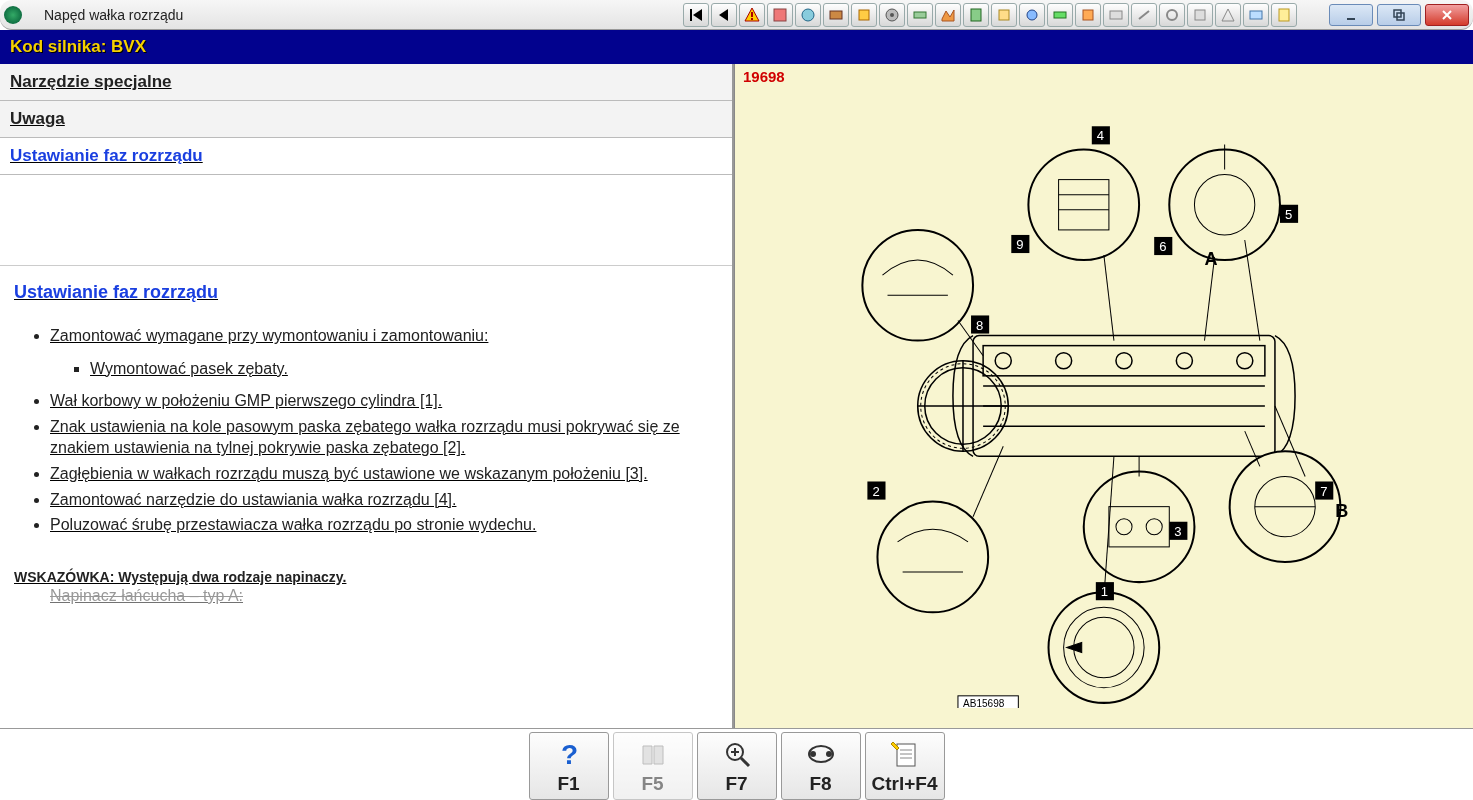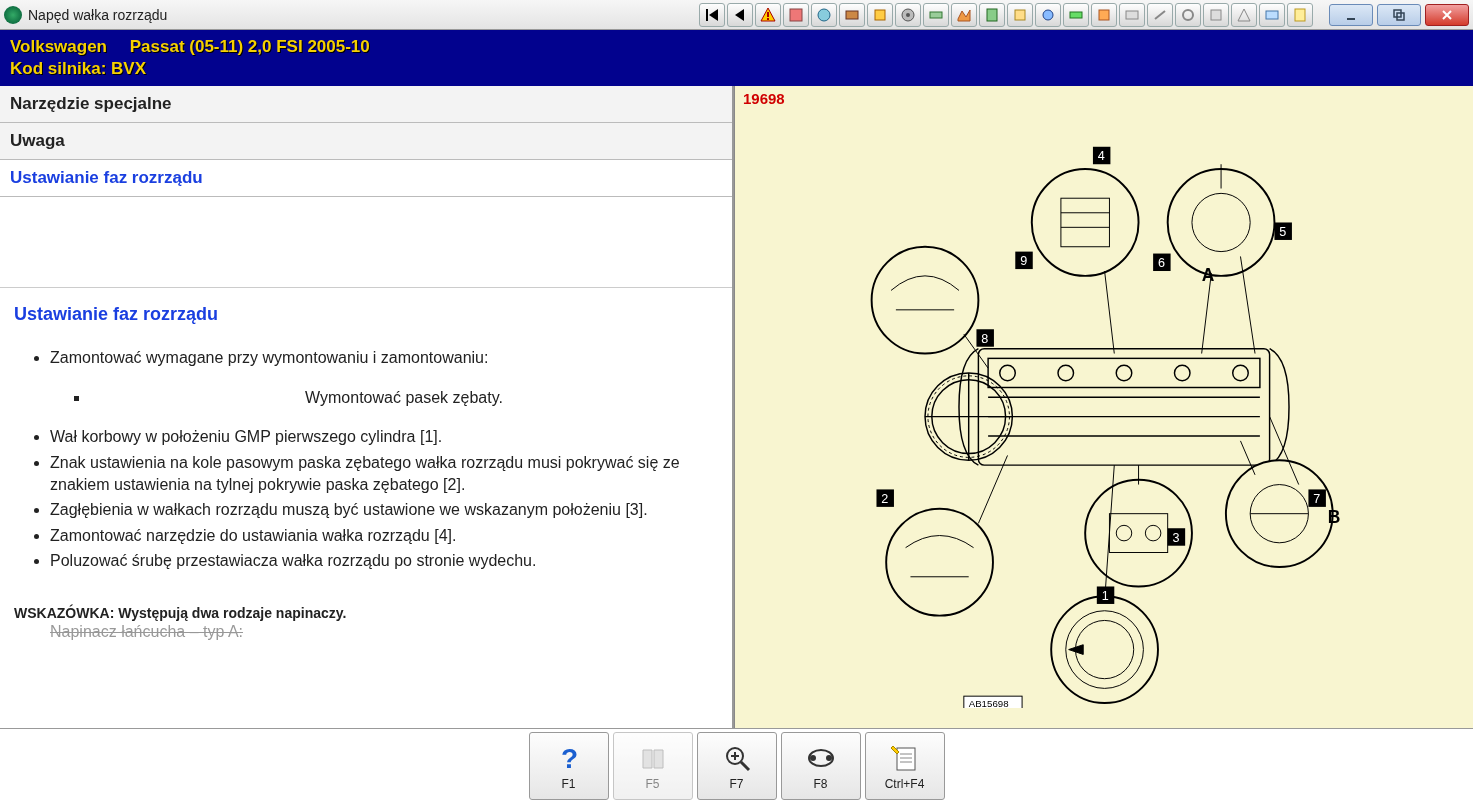--- a/index.html
+++ b/index.html
@@ -18,21 +18,22 @@
   flex-direction: column;
 }
 
 .titlebar {
   height: 30px;
   background: linear-gradient(#f6f6f6,#e4e4e4);
   border-bottom: 1px solid #999;
   display: flex;
   align-items: center;
   padding: 4px 4px;
-  gap: 6px;
+  gap: 22px;
+  border-radius: 12px;
 }
 .app-icon {
   width: 18px; height: 18px;
   background: radial-gradient(circle,#3a6, #053);
   border-radius: 50%;
   flex: 0 0 auto;
 }
 .title-text {
   font-size: 14px;
   color: #222;
@@ -78,20 +79,21 @@
 }
 .vehicle-line1 { }
 .vehicle-line1 .make { margin-right: 18px; }
 .vehicle-line2 { }
 
 
 .main {
   flex: 1;
   display: flex;
   min-height: 0;
+  text-decoration: underline;
 }
 .left {
   width: 734px;
   display: flex;
   flex-direction: column;
   border-right: 2px solid #999;
 }
 .nav-sections { }
 .nav-item {
   padding: 8px 10px;
@@ -123,21 +125,21 @@
   background:#fff;
 }
 .content h3 {
   color: #1a3fe0;
   font-size: 18px;
   font-weight: bold;
   margin-bottom: 22px;
 }
 .content ul { padding-left: 36px; }
 .content ul li { margin-bottom: 4px; line-height:1.35; }
-.content ul ul { list-style: square; padding-left: 40px; margin: 18px 0; text-align: center; }
+.content ul ul { list-style: square; padding-left: 40px; margin: 11px 0; }
 .hint-line { margin-top: 33px; font-weight: bold; font-size: 14px; }
 .cutoff { padding-left:36px; color:#444; }
 .cutoff li::marker { content:""; }
 .cutoff-text { text-decoration: line-through; opacity: .55; }
 
 
 .content::-webkit-scrollbar { width: 18px; }
 .content::-webkit-scrollbar-track { background:#e8e8e8; border-left:1px solid #bbb; }
 .content::-webkit-scrollbar-thumb { background:#c6c6c6; border:1px solid #999; }
 .content::-webkit-scrollbar-button { background:#ddd; height:18px; border:1px solid #999; }
@@ -179,21 +181,21 @@
   border-radius: 3px;
   display: flex;
   flex-direction: column;
   align-items: center;
   justify-content: center;
   gap: 2px;
   cursor: pointer;
 }
 .fbtn.disabled { opacity:.55; cursor:default; }
 .fbtn .ficon { height: 34px; display:flex;align-items:center;justify-content:center; }
-.fbtn .flabel { font-size: 12px; font-weight: normal; color:#222; }
+.fbtn .flabel { font-size: 19px; font-weight: bold; color:#222; }
 .fbtn svg { width:32px; height:32px; }
 </style>
 </head>
 <body>
 
 <div class="window">
 
   <div class="titlebar">
     <div class="app-icon"></div>
     <div class="title-text">Napęd wałka rozrządu</div>
@@ -327,24 +329,20 @@
         </div>
       <div class="win-btn close">
           <svg viewBox="0 0 14 14">
             <path d="M3 3 L11 11 M11 3 L3 11" stroke="#fff" stroke-width="2"></path>
           </svg>
         </div>
     </div>
   </div>
 
   <div class="vehicle-bar">
-    <div class="vehicle-line1">
-      <span class="make">Volkswagen</span>
-      <span>Passat (05-11) 2,0 FSI 2005-10</span>
-    </div>
     <div class="vehicle-line2">
       <span>Kod silnika:</span>
       <span>BVX</span>
     </div>
   </div>
 
   <div class="main">
     <div class="left">
       <div class="nav-sections">
         <div class="nav-item plain">Narzędzie specjalne</div>

